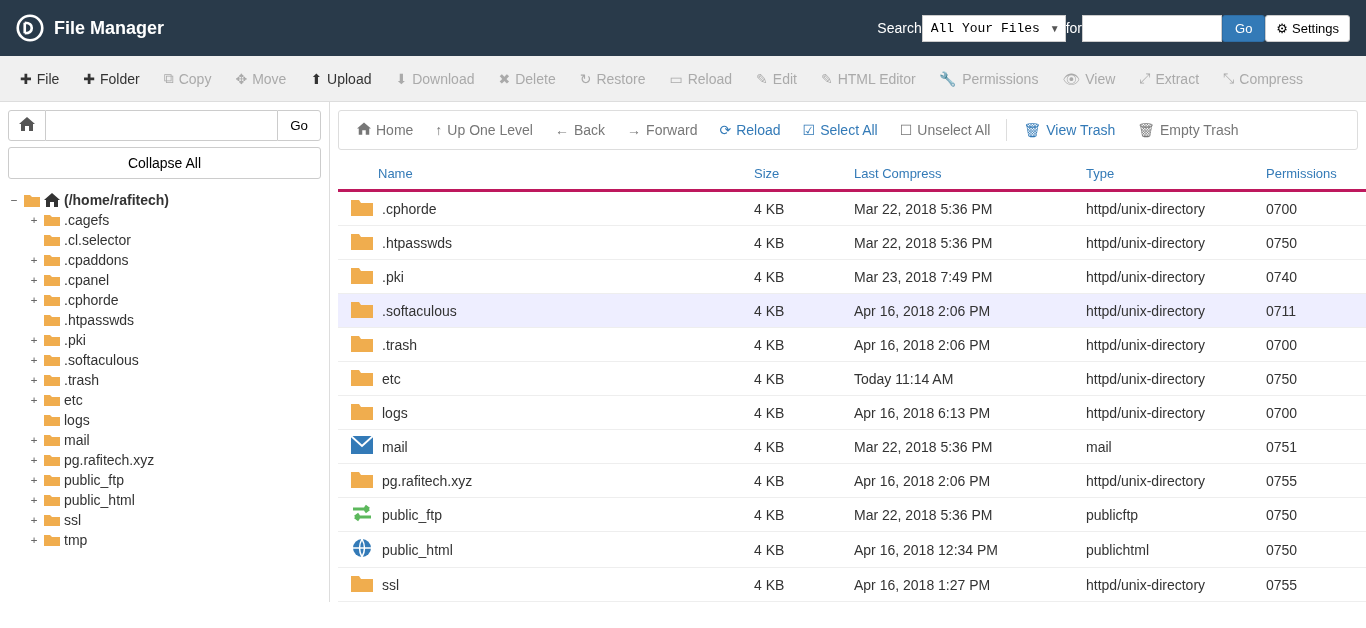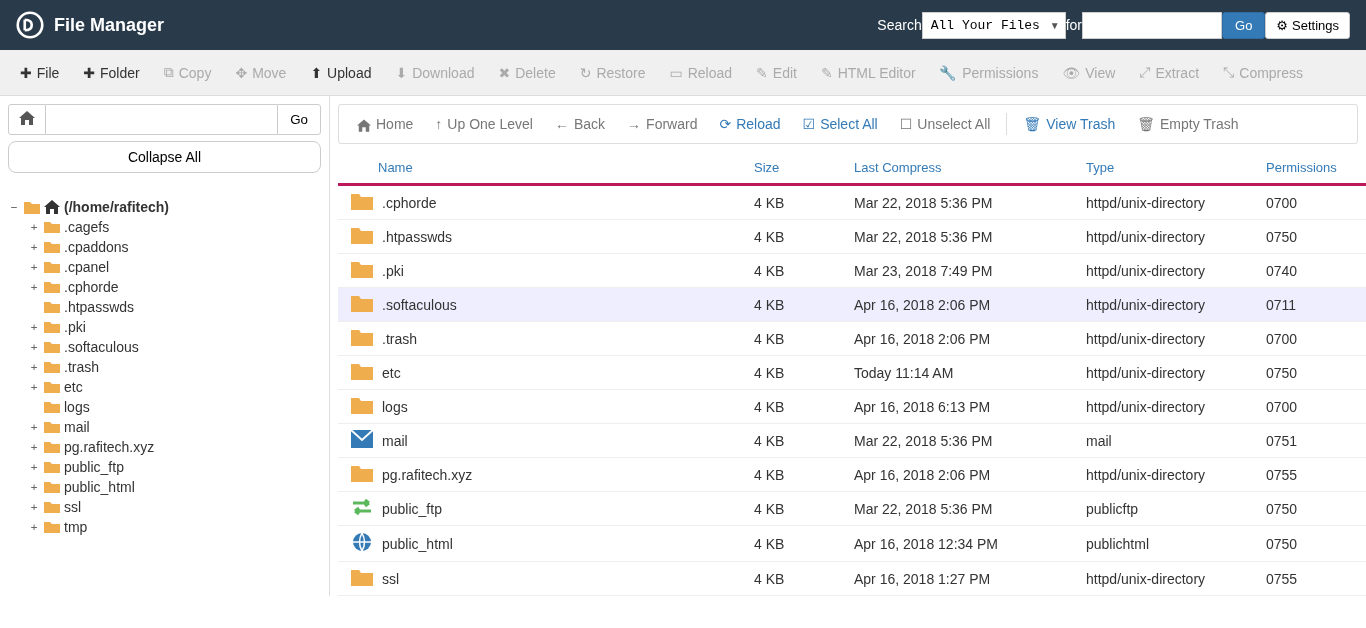--- a/index.html
+++ b/index.html
@@ -1,45 +1,45 @@
 <!DOCTYPE html>
 <html><head>
 <meta charset="utf-8">
 <style>
 * { box-sizing: border-box; margin: 0; padding: 0; }
 body { font-family: "Helvetica Neue", Helvetica, Arial, sans-serif; font-size: 14px; color: #333; background: #fff; width: 1366px; height: 628px; overflow: hidden; }
-.header { background: #293a4a; color: #fff; height: 50px; display: flex; align-items: center; padding: 0 16px; }
+.header { background: #293a4a; color: #fff; height: 56px; display: flex; align-items: center; padding: 0 16px; }
 .logo { display: flex; align-items: center; gap: 10px; font-size: 18px; font-weight: 600; }
 .logo-icon { width: 28px; height: 28px; }
 .header-right { margin-left: auto; display: flex; align-items: center; }
 .search-label { color: #fff; }
 .select-wrap { position: relative; }
 .select { background: #fff; border: 1px solid #ccc; padding: 5px 24px 5px 8px; font-size: 13px; min-width: 120px; appearance: none; font-family: Liberation Mono, monospace; }
 .select-arrow { position: absolute; right: 6px; top: 50%; transform: translateY(-50%); pointer-events: none; font-size: 10px; color: #555; }
 .search-input { border: 1px solid #ccc; padding: 5px 8px; width: 140px; font-size: 13px; }
 .btn-go { background: #337ab7; color: #fff; border: 1px solid #2e6da4; padding: 5px 12px; cursor: pointer; font-size: 13px; border-radius: 3px; }
 .btn-settings { background: #fff; border: 1px solid #ccc; padding: 5px 10px; cursor: pointer; font-size: 13px; display: flex; align-items: center; gap: 4px; border-radius: 3px; }
 .toolbar { background: #f0f0f0; border-bottom: 1px solid #ddd; padding: 8px 10px; display: flex; flex-wrap: wrap; gap: 4px; }
 .tb-btn { display: inline-flex; align-items: center; gap: 5px; padding: 6px 10px; cursor: pointer; font-size: 14px; color: #333; border-radius: 3px; }
 .tb-btn.disabled { color: #aaa; cursor: default; }
 .main { display: flex; height: calc(628px - 50px - 78px); }
 .sidebar { width: 330px; border-right: 1px solid #ddd; padding: 8px; overflow-y: auto; flex-shrink: 0; }
 .path-bar { display: flex; margin-bottom: 6px; }
 .path-home { border: 1px solid #ccc; padding: 6px 10px; border-radius: 3px 0 0 3px; cursor: pointer; background: #fff; }
 .path-input { flex: 1; border: 1px solid #ccc; border-left: 0; border-right: 0; padding: 6px 8px; font-size: 13px; }
 .path-go { border: 1px solid #ccc; padding: 6px 12px; border-radius: 0 3px 3px 0; cursor: pointer; background: #fff; }
-.collapse-btn { width: 100%; border: 1px solid #ccc; padding: 7px; background: #fff; text-align: center; cursor: pointer; font-size: 14px; border-radius: 8px; margin-bottom: 24px; }
+.collapse-btn { width: 100%; border: 1px solid #ccc; padding: 7px; background: #fff; text-align: center; cursor: pointer; font-size: 14px; border-radius: 3px; margin-bottom: 11px; }
 .tree { font-size: 14px; }
 .tree-item { display: flex; align-items: center; gap: 4px; padding: 2px 0; cursor: pointer; white-space: nowrap; }
 .tree-expand { width: 12px; text-align: center; font-size: 11px; color: #666; font-family: monospace; }
 .tree-children { padding-left: 20px; }
 .folder-ico { width: 16px; height: 14px; display: inline-block; }
 .content { flex: 1; display: flex; flex-direction: column; overflow: hidden; }
 .action-bar { border: 1px solid #ddd; margin: 8px 8px 0 8px; padding: 6px 8px; display: flex; align-items: center; gap: 2px; border-radius: 3px; }
-.ab-btn { display: inline-flex; align-items: flex-end; gap: 5px; padding: 5px 10px; cursor: pointer; font-size: 14px; color: #777; }
+.ab-btn { display: inline-flex; align-items: flex-start; gap: 5px; padding: 5px 10px; cursor: pointer; font-size: 14px; color: #777; }
 .ab-btn.blue { color: #337ab7; }
 .ab-sep { width: 1px; height: 22px; background: #ddd; margin: 0 4px; }
 .file-table { flex: 1; overflow-y: auto; margin: 8px 0 0 8px; }
 .file-header { display: flex; border-bottom: 3px solid #be185d; padding: 8px 0; font-size: 13px; color: #337ab7; }
 .file-row { display: flex; align-items: center; padding: 6px 0; border-bottom: 1px solid #eee; font-size: 14px; cursor: pointer; }
 .file-row.selected { background: #eef; }
 .col-icon { width: 40px; text-align: center; padding-left: 8px; }
 .col-name { flex: 1; padding-left: 4px; }
 .col-size { width: 100px; margin-left: 36px; }
 .col-modified { width: 200px; }
@@ -161,20 +161,27 @@
       </div>
       <div class="tree-children" id="tree-children">
           <div class="tree-item">
             <span class="tree-expand">+</span>
             <svg class="folder-ico" viewBox="0 0 16 14">
               <path d="M0 2 L6 2 L8 4 L16 4 L16 13 L0 13 Z" fill="#f0ad4e"></path>
             </svg>
             <span>.cagefs</span>
           </div>
           <div class="tree-item">
+            <span class="tree-expand"></span>
+            <svg class="folder-ico" viewBox="0 0 16 14">
+              <path d="M0 2 L6 2 L8 4 L16 4 L16 13 L0 13 Z" fill="#f0ad4e"></path>
+            </svg>
+            <span>.cl.selector</span>
+          </div>
+          <div class="tree-item">
             <span class="tree-expand">+</span>
             <svg class="folder-ico" viewBox="0 0 16 14">
               <path d="M0 2 L6 2 L8 4 L16 4 L16 13 L0 13 Z" fill="#f0ad4e"></path>
             </svg>
             <span>.cpaddons</span>
           </div>
           <div class="tree-item">
             <span class="tree-expand">+</span>
             <svg class="folder-ico" viewBox="0 0 16 14">
               <path d="M0 2 L6 2 L8 4 L16 4 L16 13 L0 13 Z" fill="#f0ad4e"></path>

